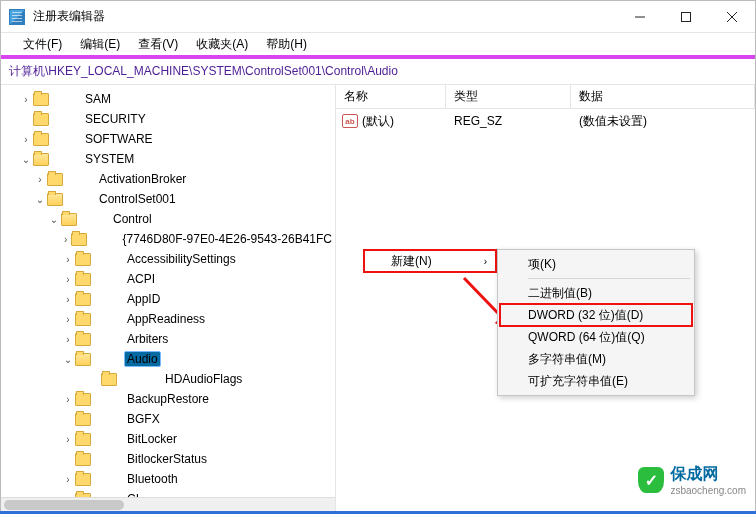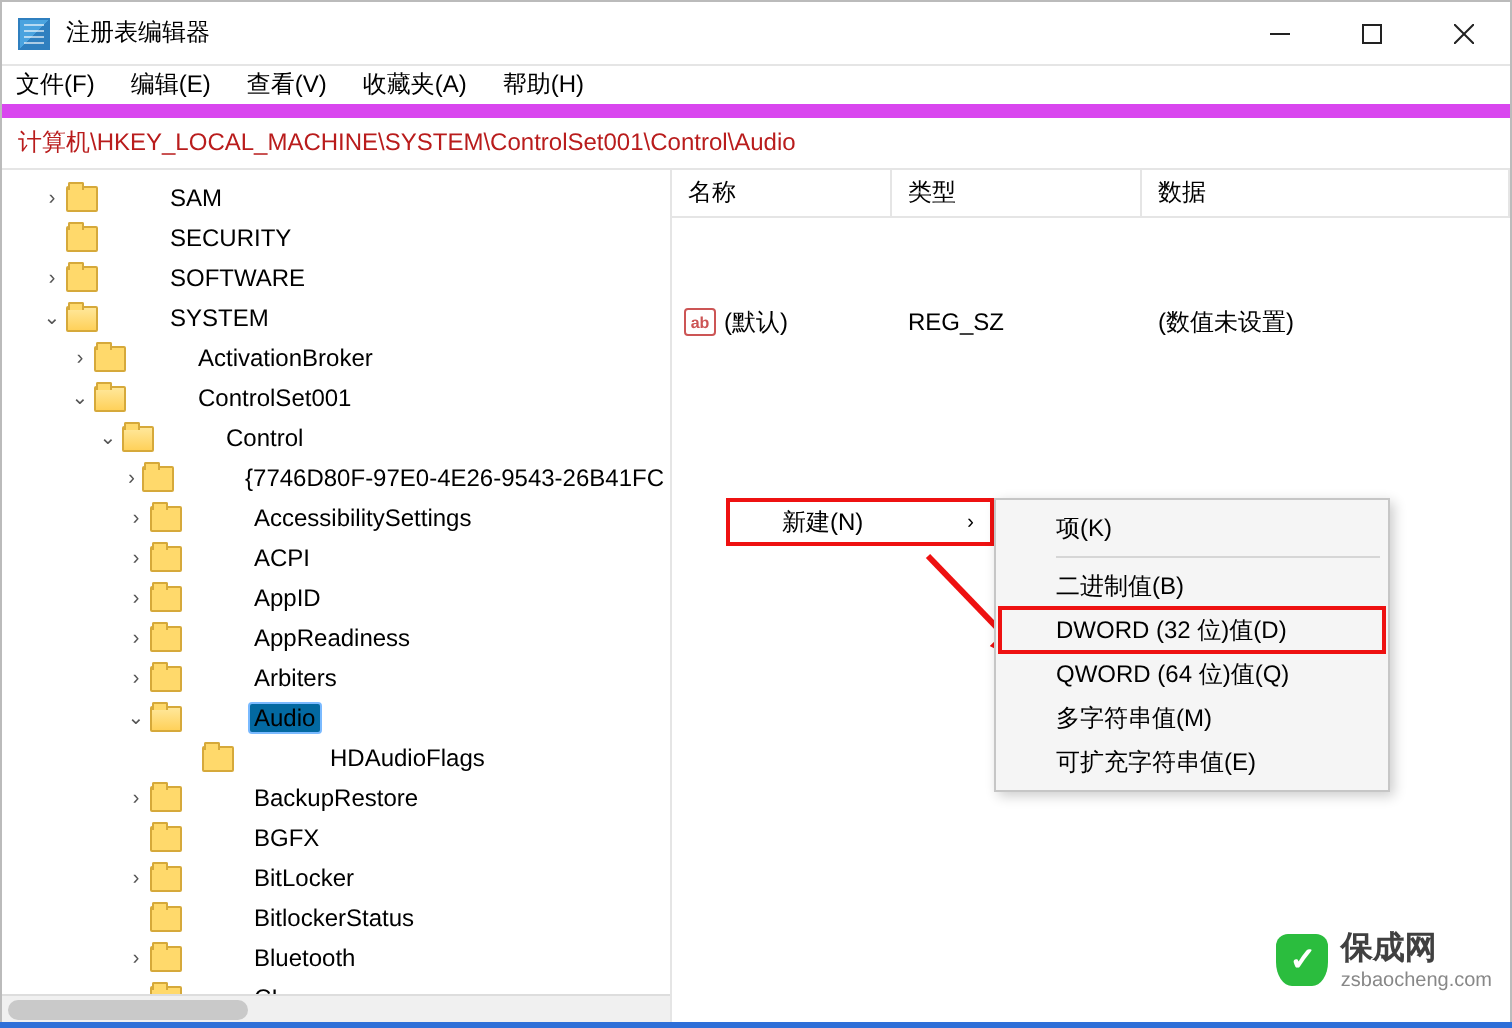--- a/index.html
+++ b/index.html
@@ -4,32 +4,32 @@
 <style>
 * { box-sizing: border-box; margin: 0; padding: 0; }
 body { font-family: "Microsoft YaHei", "Segoe UI", sans-serif; font-size: 12px; background: #fff; overflow: hidden; width: 756px; height: 514px; position: relative; }
 .window { width: 756px; height: 514px; border: 1px solid #bbb; display: flex; flex-direction: column; background: #fff; }
 .titlebar { height: 32px; display: flex; align-items: center; padding-left: 8px; border-bottom: 1px solid #e5e5e5; }
 .titlebar .app-icon { width: 16px; height: 16px; background: linear-gradient(135deg,#4aa3df 0 50%,#2f7fbf 50% 100%); margin-right: 8px; border: 1px solid #2f7fbf; position: relative; }
 .titlebar .app-icon::before { content:""; position:absolute; inset:2px; background: repeating-linear-gradient(#fff 0 1px, transparent 1px 3px); opacity:.6;}
 .titlebar .title { flex: 1; }
 .win-buttons { display: flex; }
 .win-btn { width: 46px; height: 32px; display: flex; align-items: center; justify-content: center; color: #333; }
-.menubar { height: 26px; display: flex; align-items: center; padding-left: 1px; gap: 6px; border-bottom: 7px solid #d946ef; }
+.menubar { height: 26px; display: flex; align-items: center; padding-left: 16px; gap: 6px; border-bottom: 4px solid #d946ef; }
 .menubar span { padding: 3px 6px; cursor: default; }
-.addressbar { height: 26px; display: flex; align-items: center; padding-left: 8px; border-bottom: 1px solid #e5e5e5; color: #b91c1c; }
+.addressbar { height: 26px; display: flex; align-items: center; padding-left: 8px; border-bottom: 1px solid #e5e5e5; color: #4c1d95; }
 .content { flex: 1; display: flex; overflow: hidden; }
 .tree-pane { width: 335px; border-right: 1px solid #e5e5e5; overflow: auto; padding: 4px 0 4px 4px; position: relative; }
 .list-pane { flex: 1; position: relative; overflow: hidden; }
 .list-header { height: 24px; display: flex; align-items: center; border-bottom: 1px solid #e5e5e5; }
 .list-header .col { padding: 0 8px; height: 100%; display: flex; align-items: center; border-right: 1px solid #e5e5e5; }
 .col-name { width: 110px; }
 .col-type { width: 125px; }
 .col-data { flex: 1; }
-.list-body { padding: 2px 0; margin-top: 40px; }
+.list-body { padding: 2px 0; }
 .list-row { display: flex; align-items: center; height: 20px; }
 .list-row .col-name { display: flex; align-items: center; gap: 4px; padding-left: 6px; width: 110px; }
 .list-row .col-type { width: 125px; padding-left: 8px; }
 .list-row .col-data { padding-left: 8px; }
 .str-icon { width: 16px; height: 14px; background: #fff; border: 1px solid #c55; border-radius: 2px; display: flex; align-items: center; justify-content: center; font-size: 8px; color: #c55; font-weight: bold; }
 .node { display: flex; align-items: center; height: 20px; white-space: nowrap; cursor: default; }
 .exp { width: 14px; text-align: center; color: #555; font-size: 10px; user-select: none; }
 .exp.blank { visibility: hidden; }
 .folder { width: 16px; height: 13px; background: #ffd96b; border: 1px solid #d6a93a; border-radius: 1px; margin-right: 4px; position: relative; flex: 0 0 16px; }
 .folder.open { background: linear-gradient(#ffe79a, #ffd15a); }
@@ -45,21 +45,21 @@
 .scrollthumb-h { position: absolute; left: 3px; top: 2px; height: 10px; width: 120px; background: #c9c9c9; border-radius: 5px; }
 .context-item { position: absolute; left: 363px; top: 249px; width: 134px; height: 24px; border: 2px solid #e11; background: #fff; display: flex; align-items: center; padding-left: 26px; }
 .context-item .arrow { margin-left: auto; margin-right: 8px; font-size: 10px; }
 .submenu { position: absolute; left: 497px; top: 249px; width: 198px; border: 1px solid #c6c6c6; background: #f5f5f5; box-shadow: 2px 2px 6px rgba(0,0,0,.2); padding: 3px 2px; }
 .submenu .mi { height: 22px; display: flex; align-items: center; padding-left: 28px; padding-right: 8px; cursor: default; position: relative; }
 .submenu .sep { height: 1px; background: #d6d6d6; margin: 3px 2px 3px 28px; }
 .submenu .mi.boxed { outline: 2px solid #e11; outline-offset: -1px; }
 .red-arrow { position: absolute; left: 460px; top: 274px; pointer-events: none; }
 .watermark { position: absolute; right: 4px; bottom: 16px; display: flex; align-items: center; gap: 6px; background: rgba(255,255,255,.7); padding: 2px 6px; }
 .watermark .shield { width: 26px; height: 26px; background: #2bbd3e; border-radius: 6px 6px 8px 8px / 6px 6px 12px 12px; display: flex; align-items: center; justify-content: center; color: #fff; font-weight: bold; font-size: 16px; }
-.watermark .wm-text { font-size: 16px; font-weight: bold; color: #404040; }
+.watermark .wm-text { font-size: 16px; font-weight: bold; color: #0369a1; }
 .watermark .wm-sub { font-size: 10px; color: #888; }
 .bottom-task { position:absolute; left:0; right:0; bottom:0; height:3px; background:#2e6fd8; }
 </style>
 </head>
 <body>
 
 <div class="window">
 
   <div class="titlebar">
     <span class="app-icon"></span>

